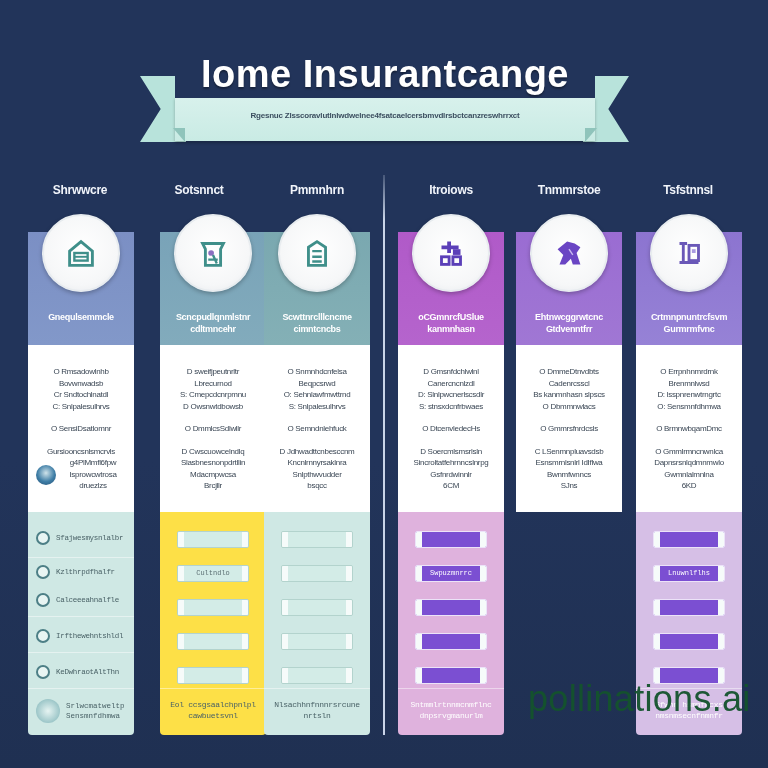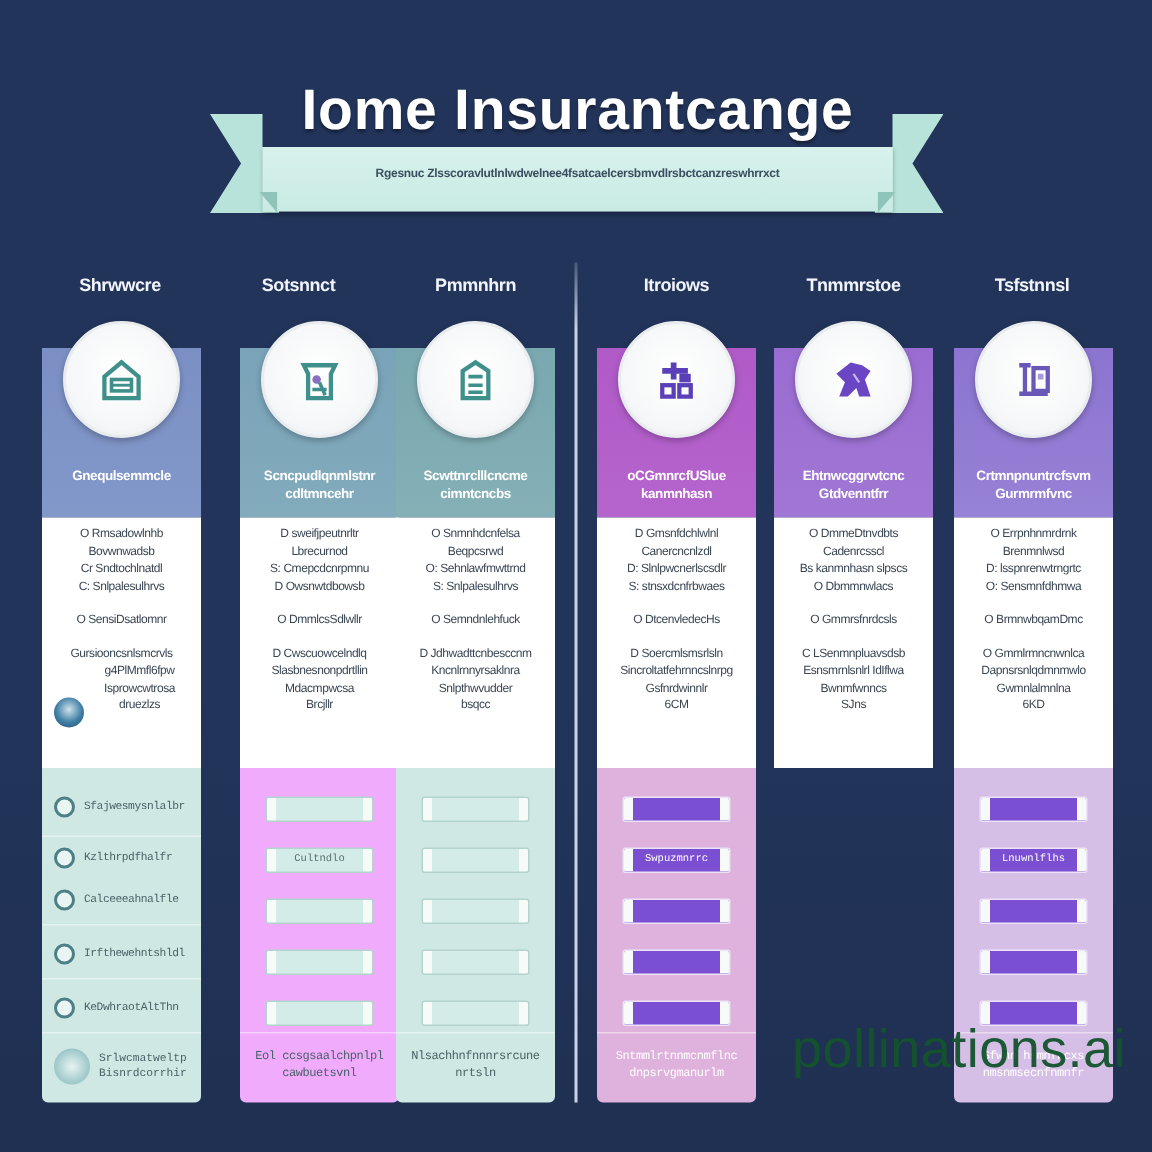--- a/index.html
+++ b/index.html
@@ -79,21 +79,21 @@
   }
   .card-icon svg { width: 38px; height: 38px; }
   .plan-name {
     position: absolute; left: 4px; right: 4px; top: 79px;
     text-align: center; color: #ffffff; font-size: 9px; font-weight: bold;
     line-height: 12px; letter-spacing: -0.3px;
   }
   .card-body {
     position: absolute; left: 0; top: 113px; width: 100%; height: 167px;
     background: #ffffff;
-    padding-top: 5px;
+    padding-top: 21px;
   }
   .feat {
     font-size: 8px; line-height: 11.5px; text-align: center;
     color: #3a4654; letter-spacing: -0.3px; white-space: nowrap; overflow: hidden;
   }
   .feat.gap { margin-top: 11px; }
   .card-lower {
     position: absolute; left: 0; top: 280px; width: 100%; height: 223px;
     border-radius: 0 0 4px 4px;
     font-family: Liberation Mono, monospace;
@@ -217,21 +217,21 @@
     <div class="row-line" style="top:140px"></div>
     <div class="lead-item" style="top:150px">
         <span class="ic"></span>
         <span>KeDwhraotAltThn</span>
       </div>
     <div class="row-line" style="top:176px"></div>
     <div class="lead-foot">
       <span class="ic"></span>
       <span>
           <span style="display:block">Srlwcmatweltp</span>
-          <span style="display:block">Bisnrdcorrhir</span>
+          <span style="display:block">Sensmnfdhmwa</span>
         </span>
     </div>
   </div>
 </div>
 
 <div class="card" style="left:160px">
   <div class="card-head" style="background:linear-gradient(180deg,#79a3b8,#82abbc)">
     <div class="card-icon">
       <svg viewBox="0 0 40 40">
           <path d="M9 10 L31 10 L28 16 L28 33 L12 33 L12 16 Z" fill="none" stroke="#3f8f8a" stroke-width="3"></path>
@@ -248,21 +248,21 @@
     <div class="feat">D sweifjpeutnrltr</div>
     <div class="feat">Lbrecurnod</div>
     <div class="feat">S: Cmepcdcnrpmnu</div>
     <div class="feat">D Owsnwtdbowsb</div>
     <div class="feat gap">O DmmlcsSdlwllr</div>
     <div class="feat gap">D Cwscuowcelndlq</div>
     <div class="feat">Slasbnesnonpdrtllin</div>
     <div class="feat">Mdacmpwcsa</div>
     <div class="feat">Brcjllr</div>
   </div>
-  <div class="card-lower" style="background:#f0abfc">
+  <div class="card-lower" style="background:#fde047">
     <div class="slot-row" style="top:10px">
         <div class="slot teal"></div>
       </div>
     <div class="slot-row" style="top:44px">
         <div class="slot teal">Cultndlo</div>
       </div>
     <div class="slot-row" style="top:78px">
         <div class="slot teal"></div>
       </div>
     <div class="slot-row" style="top:112px">

